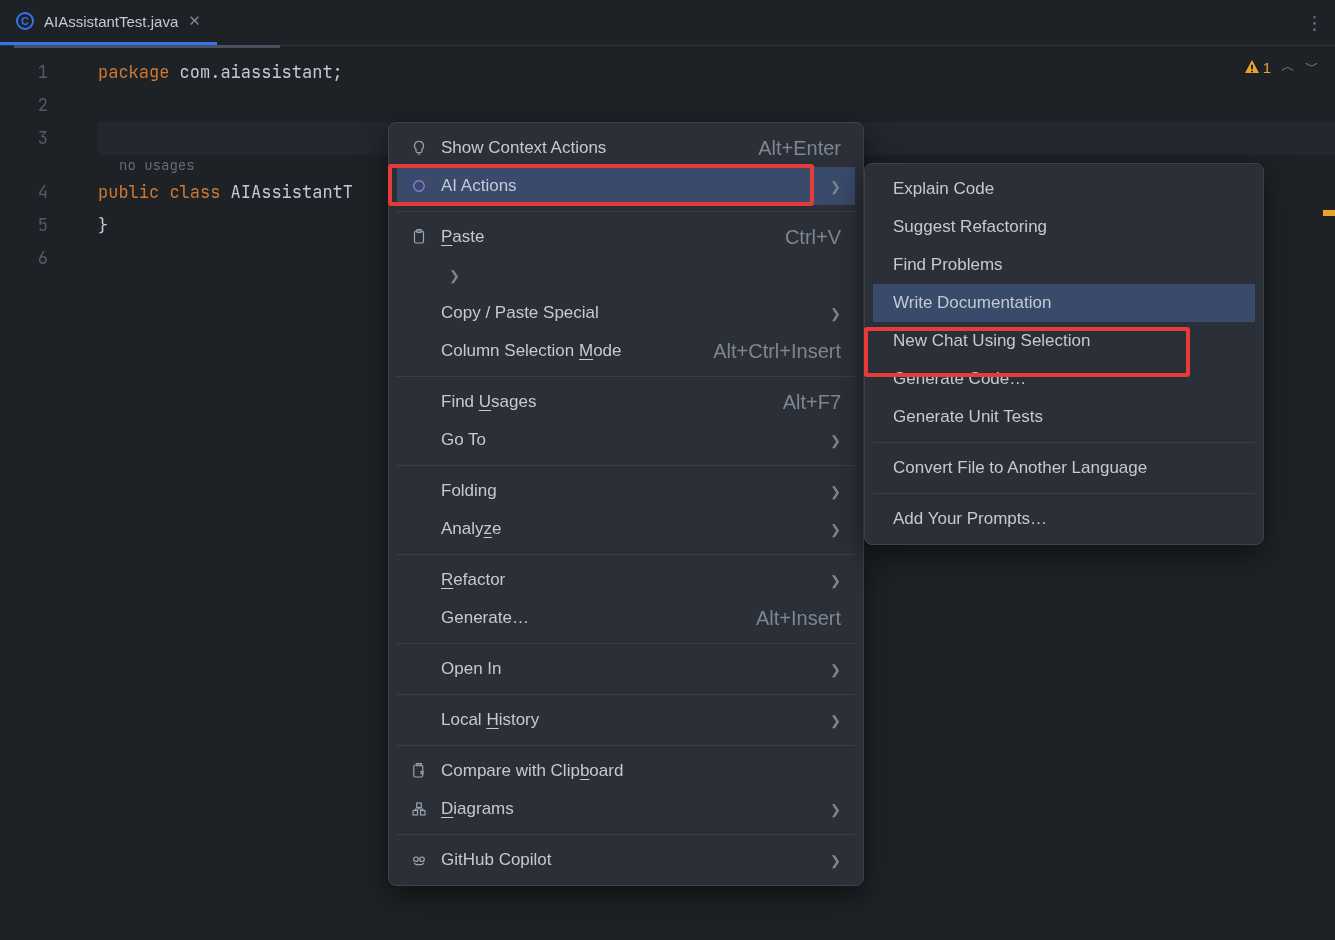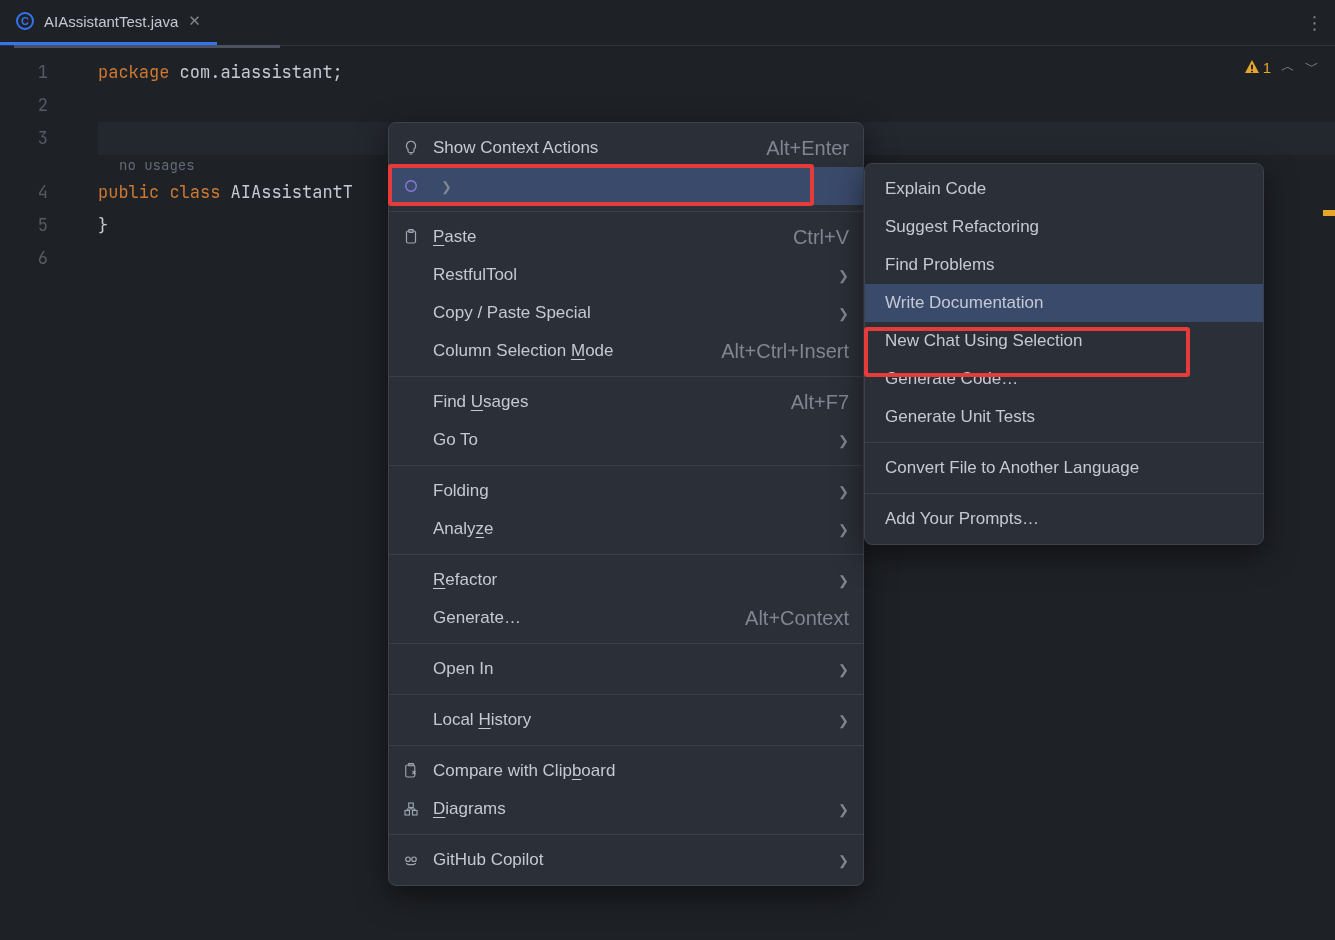--- a/index.html
+++ b/index.html
@@ -102,21 +102,21 @@
     background: var(--warn-yellow);
   }
 
   
   .menu {
     position: absolute;
     background: var(--bg-menu);
     border: 1px solid #3d424b;
     border-radius: 8px;
     box-shadow: 0 10px 30px rgba(0,0,0,.5);
-    padding: 6px 0;
+    padding: 6px 8px;
     min-width: 0;
   }
   .menu.main { top: 122px; left: 388px; width: 476px; }
   .menu.sub  { top: 163px; left: 864px; width: 400px; }
 
   .menu-item {
     display: flex; align-items: center;
     height: 38px;
     padding: 0 14px 0 12px;
     gap: 12px;
@@ -202,36 +202,36 @@
         </span>
         <span class="label">Show Context Actions</span>
         <span class="shortcut">Alt+Enter</span>
       </div>
       <div class="menu-item selected">
         <span class="iconbox">
           <svg width="18" height="18" viewBox="0 0 24 24">
             <path fill="none" stroke="#8c7bd9" stroke-width="1.8" d="M12 12m-7 0a7 7 0 1014 0 7 7 0 10-14 0M12 5a7 7 0 000 14"></path>
           </svg>
         </span>
+        <span class="label">AI Actions</span>
         <span class="chev">❯</span>
       </div>
       <div class="menu-sep"></div>
       <div class="menu-item">
         <span class="iconbox">
           <svg width="18" height="18" viewBox="0 0 24 24">
             <rect x="6" y="4" width="12" height="16" rx="2" fill="none" stroke="#9ea6b3" stroke-width="1.6"></rect>
             <rect x="9" y="2" width="6" height="4" rx="1" fill="none" stroke="#9ea6b3" stroke-width="1.6"></rect>
           </svg>
         </span>
         <span class="label"><span class="underline">P</span>aste</span>
         <span class="shortcut">Ctrl+V</span>
       </div>
       <div class="menu-item">
         <span class="iconbox"></span>
-        <span class="label">RestfulTool</span>
         <span class="chev">❯</span>
       </div>
       <div class="menu-item">
         <span class="iconbox"></span>
         <span class="label">Copy / Paste Special</span>
         <span class="chev">❯</span>
       </div>
       <div class="menu-item">
         <span class="iconbox"></span>
         <span class="label">Column Selection <span class="underline">M</span>ode</span>
@@ -261,21 +261,21 @@
       </div>
       <div class="menu-sep"></div>
       <div class="menu-item">
         <span class="iconbox"></span>
         <span class="label"><span class="underline">R</span>efactor</span>
         <span class="chev">❯</span>
       </div>
       <div class="menu-item">
         <span class="iconbox"></span>
         <span class="label">Generate…</span>
-        <span class="shortcut">Alt+Context</span>
+        <span class="shortcut">Alt+Insert</span>
       </div>
       <div class="menu-sep"></div>
       <div class="menu-item">
         <span class="iconbox"></span>
         <span class="label">Open In</span>
         <span class="chev">❯</span>
       </div>
       <div class="menu-sep"></div>
       <div class="menu-item">
         <span class="iconbox"></span>

